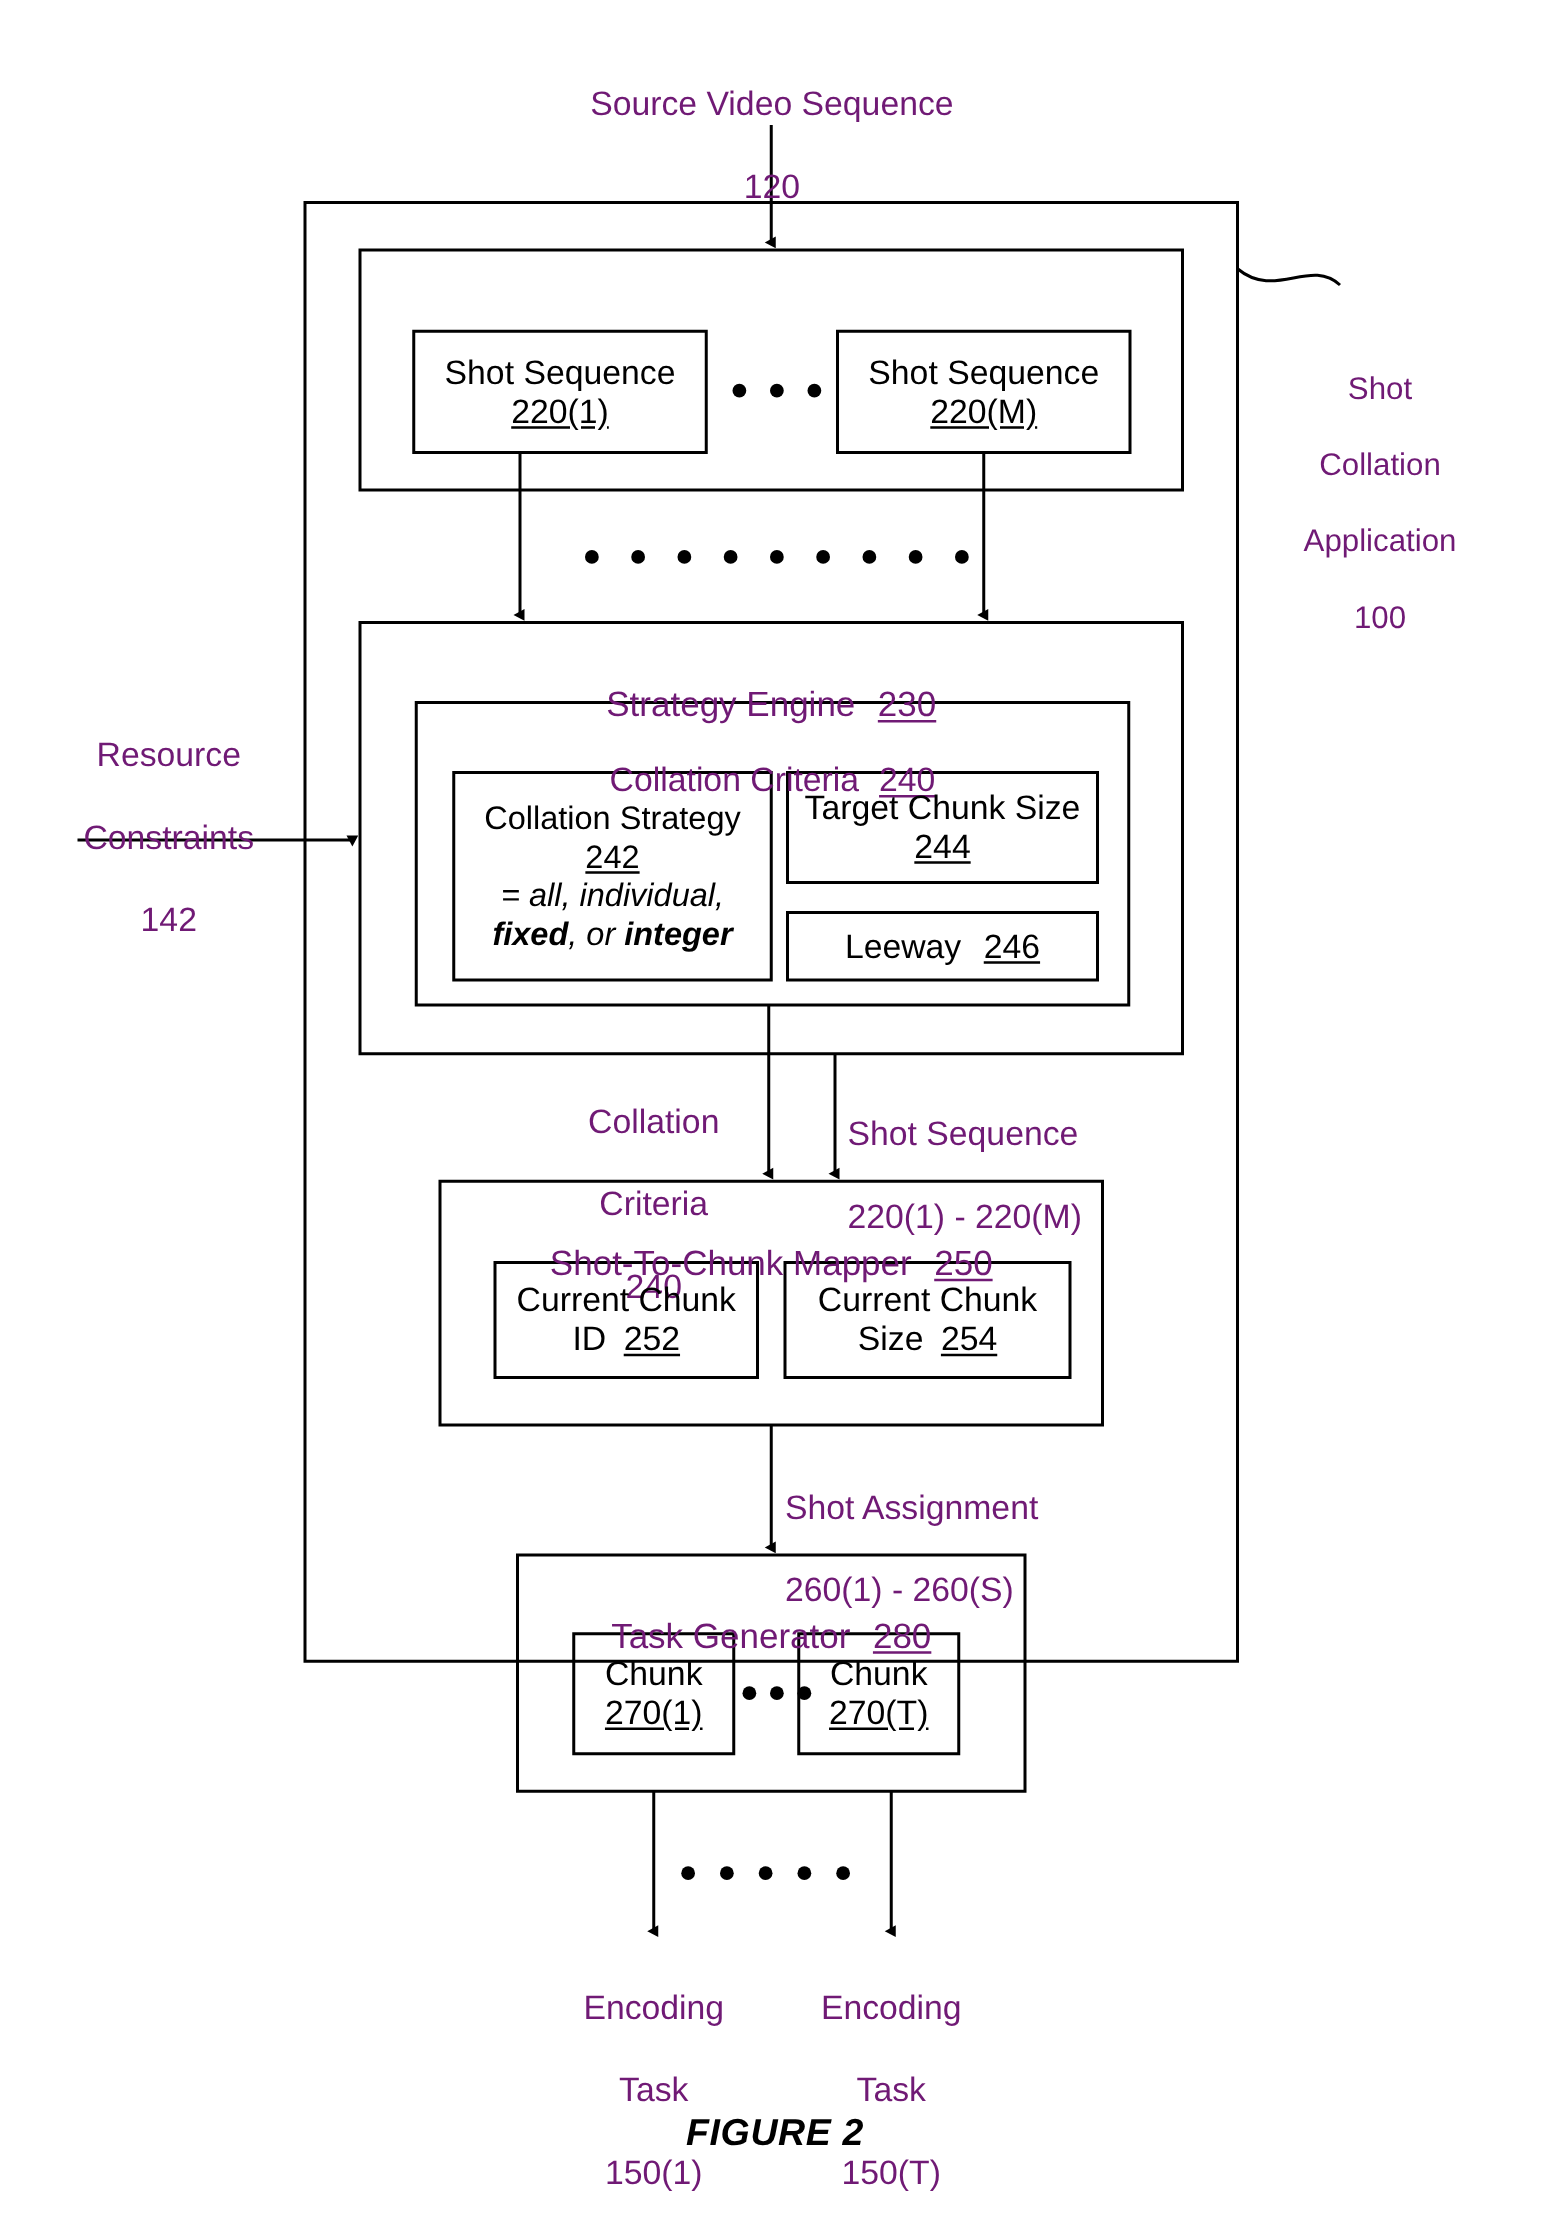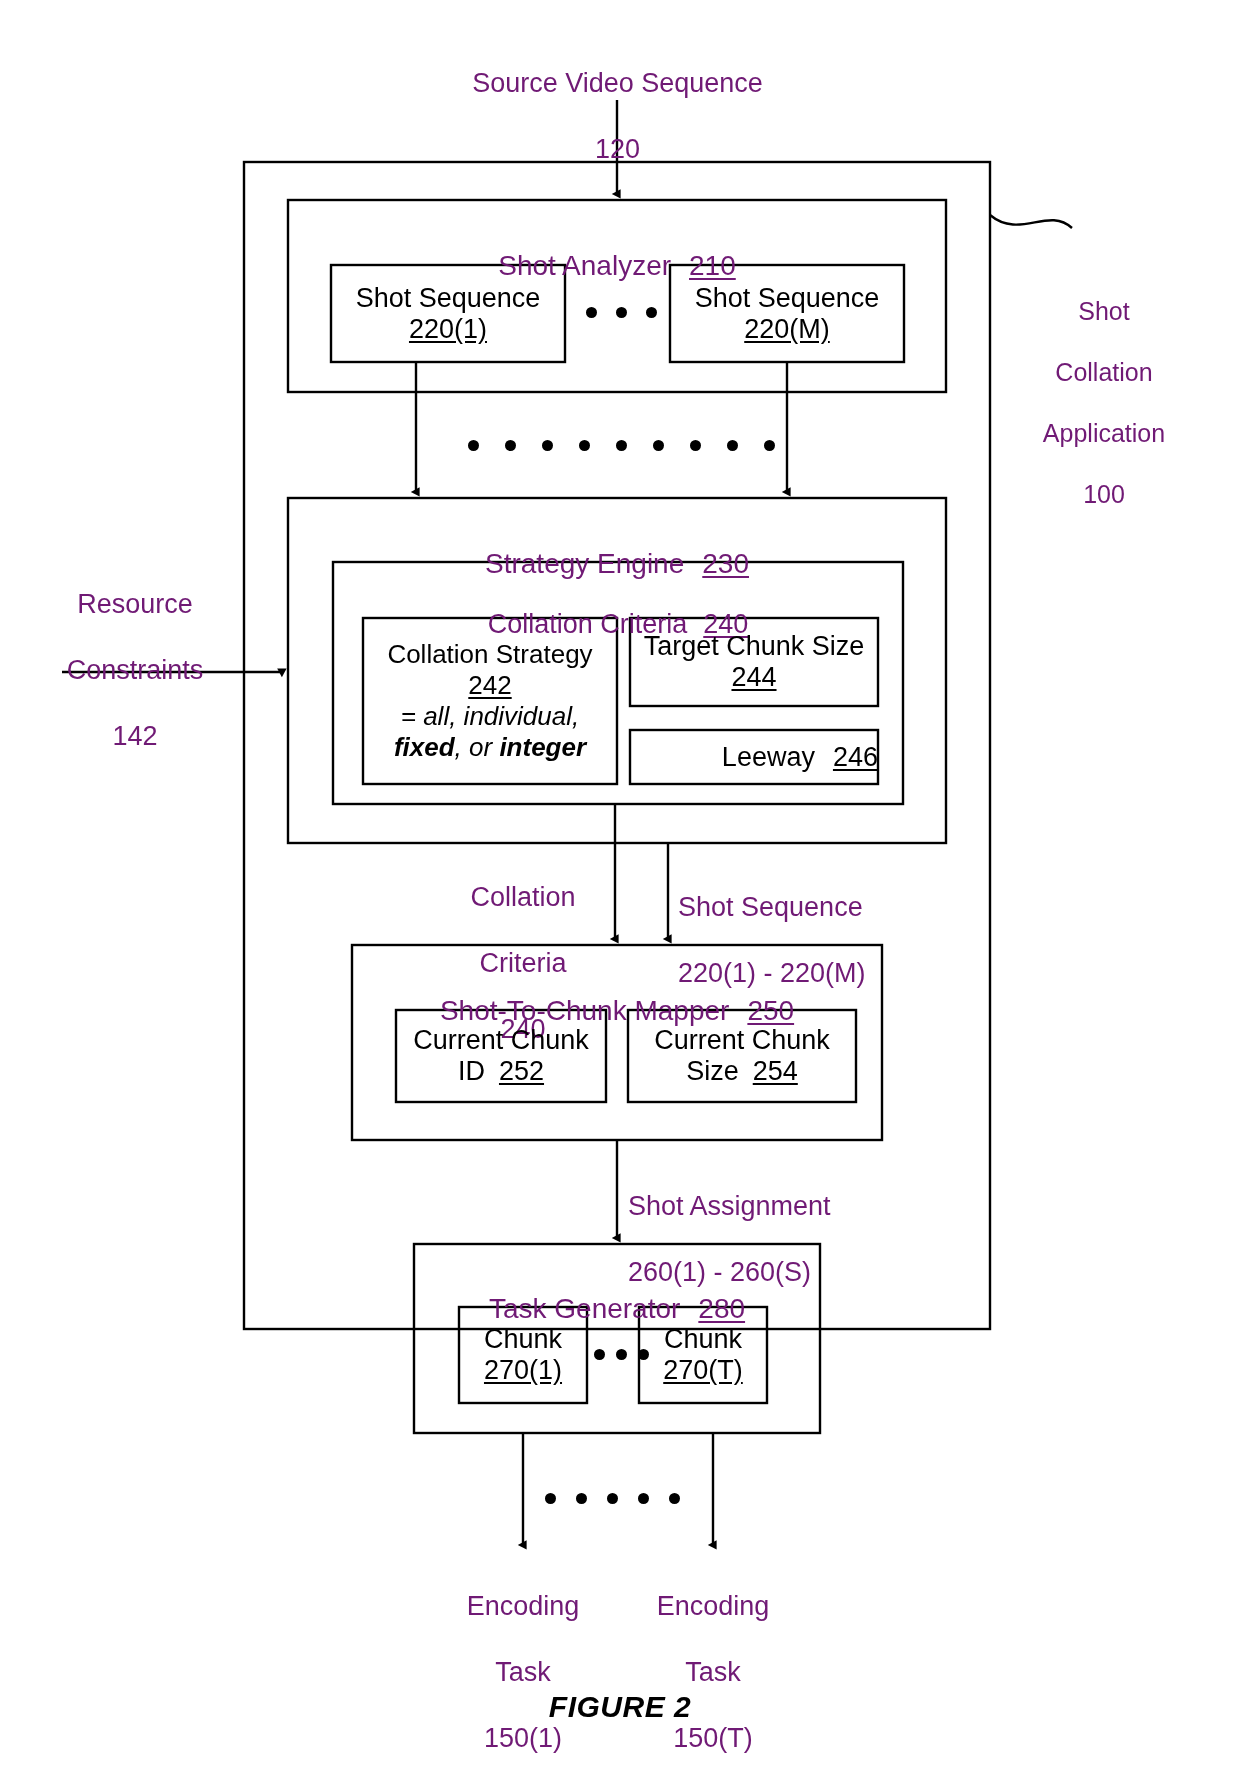--- a/index.html
+++ b/index.html
@@ -137,23 +137,20 @@
     <div>120</div>
   </div>
 
   <div class="lbl" style="left:1004px; top:265px; width:200px; font-size:25px;">
     <div>Shot</div>
     <div>Collation</div>
     <div>Application</div>
     <div>100</div>
   </div>
 
-  <div class="lbl" style="left:288px; top:215px; width:658px; font-size:28px;">
-    <span>Shot Analyzer</span><span style="display:inline-block;width:18px"></span><span class="u">210</span>
-  </div>
 
   <div class="ctr" style="left:331px; top:265px; width:234px; height:97px; font-size:27px;">
     <div>Shot Sequence</div>
     <div class="u">220(1)</div>
   </div>
 
   <div class="ctr" style="left:670px; top:265px; width:234px; height:97px; font-size:27px;">
     <div>Shot Sequence</div>
     <div class="u">220(M)</div>
   </div>
@@ -197,21 +194,21 @@
     <div>
       <span class="bolditalic">fixed</span><span class="italic">, or </span><span class="bolditalic">integer</span>
     </div>
   </div>
 
   <div class="ctr" style="left:630px; top:618px; width:248px; height:88px; font-size:27px;">
     <div>Target Chunk Size</div>
     <div class="u">244</div>
   </div>
 
-  <div class="ctr" style="left:630px; top:730px; width:248px; height:54px; font-size:27px;align-items:flex-end;">
+  <div class="ctr" style="left:630px; top:730px; width:248px; height:54px; font-size:27px;">
     <div>
       <span>Leeway</span><span style="display:inline-block;width:18px"></span><span class="u">246</span>
     </div>
   </div>
 
   <div class="lbl" style="left:440px; top:848px; width:166px; font-size:27px; text-align:center;">
     <div>Collation</div>
     <div>Criteria</div>
     <div>240</div>
   </div>

